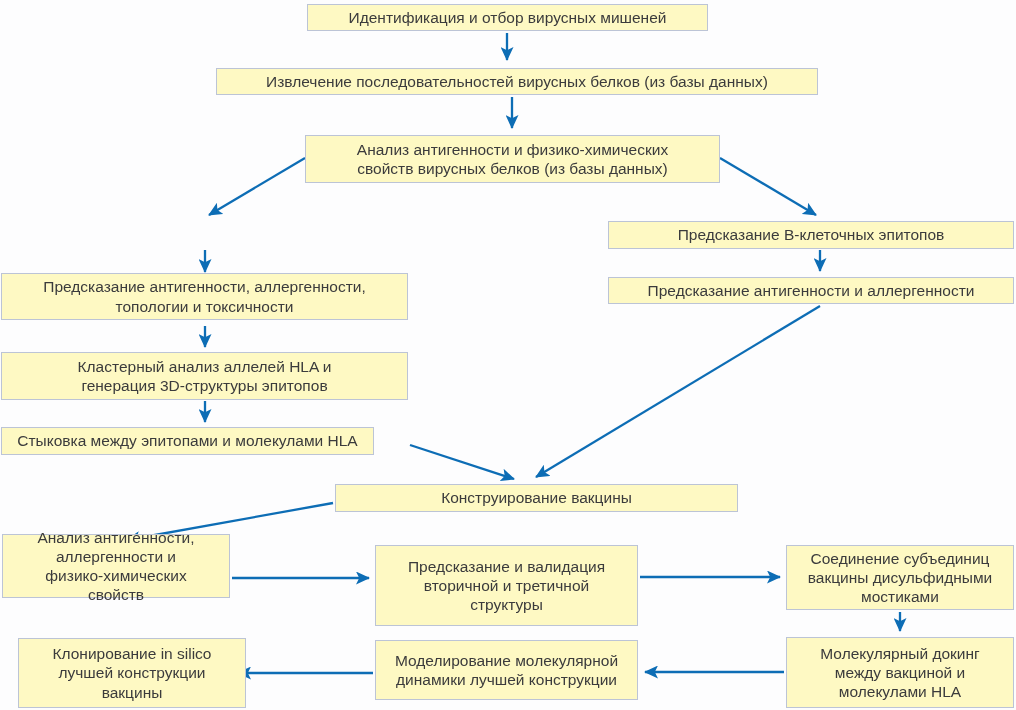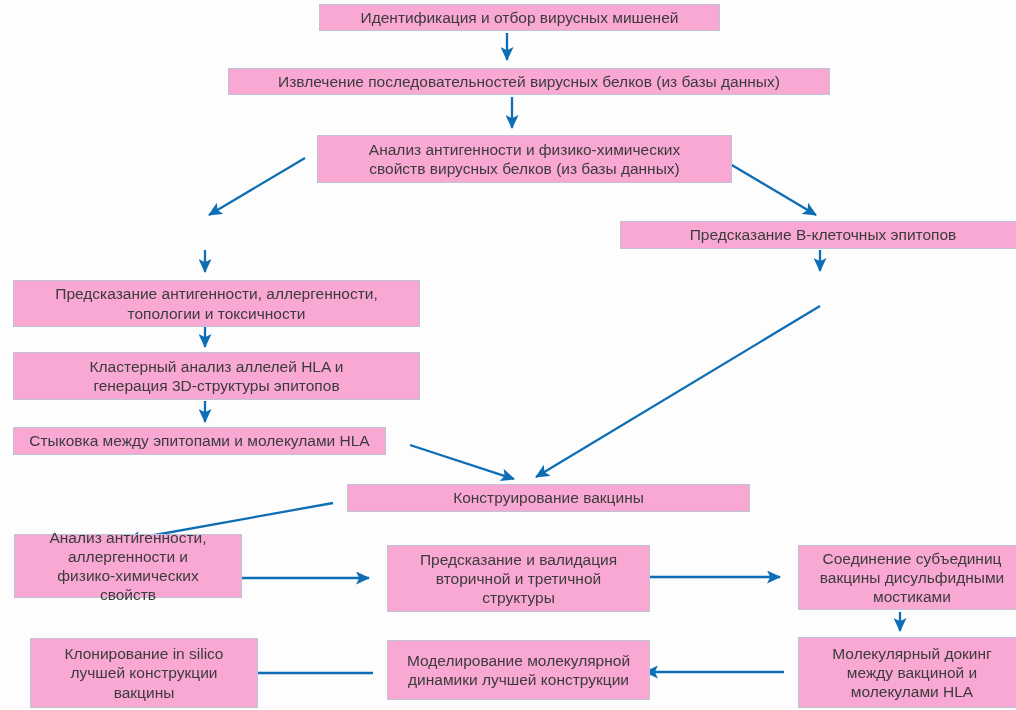--- a/index.html
+++ b/index.html
@@ -16,31 +16,30 @@
   }
   .arrow-layer{
     position:absolute;
     left:0;top:0;
     width:1016px;height:710px;
     z-index:1;
   }
   .node{
     position:absolute;
     box-sizing:border-box;
-    background:#f9a8d4;
+    background:#fef9c3;
     border:1.5px solid #bcc4d6;
     display:flex;
     align-items:center;
     justify-content:center;
     text-align:center;
     color:#3b3b3c;
     font-size:15.5px;
     line-height:1.24;
     z-index:2;
-    margin-left:12px;
   }
   .node span{display:block;width:100%;}
 </style>
 </head>
 <body>
 
 <div class="canvas">
 
   <svg class="arrow-layer" width="1016" height="710" viewBox="0 0 1016 710" xmlns="http://www.w3.org/2000/svg">
     <defs>
@@ -78,42 +77,45 @@
 
   <div class="node" style="left:305px;top:135px;width:415px;height:48px;padding:0 42px;">
     <span>Анализ антигенности и физико-химических свойств вирусных белков (из базы данных)</span>
   </div>
 
 
   <div class="node" style="left:608px;top:221px;width:406px;height:28px;">
     <span>Предсказание В-клеточных эпитопов</span>
   </div>
 
-  <div class="node" style="left:1px;top:280px;width:407px;height:47px;padding:0 30px;">
+  <div class="node" style="left:1px;top:273px;width:407px;height:47px;padding:0 30px;">
     <span>Предсказание антигенности, аллергенности, топологии и токсичности</span>
   </div>
 
+  <div class="node" style="left:608px;top:277px;width:406px;height:27px;">
+    <span>Предсказание антигенности и аллергенности</span>
+  </div>
 
   <div class="node" style="left:1px;top:352px;width:407px;height:48px;padding:12px 44px;">
     <span>Кластерный анализ аллелей HLA и генерация 3D-структуры эпитопов</span>
   </div>
 
   <div class="node" style="left:1px;top:427px;width:373px;height:28px;">
     <span>Стыковка между эпитопами и молекулами HLA</span>
   </div>
 
   <div class="node" style="left:335px;top:484px;width:403px;height:28px;">
     <span>Конструирование вакцины</span>
   </div>
 
   <div class="node" style="left:2px;top:534px;width:228px;height:64px;padding:0 24px;">
     <span>Анализ антигенности, аллергенности и физико-химических свойств</span>
   </div>
 
-  <div class="node" style="left:375px;top:545px;width:263px;height:67px;padding:0 26px;">
+  <div class="node" style="left:375px;top:545px;width:263px;height:81px;padding:0 26px;">
     <span>Предсказание и валидация вторичной и третичной структуры</span>
   </div>
 
   <div class="node" style="left:786px;top:545px;width:228px;height:65px;padding:0 20px;">
     <span>Соединение субъединиц вакцины дисульфидными мостиками</span>
   </div>
 
   <div class="node" style="left:18px;top:638px;width:228px;height:70px;padding:0 20px;">
     <span>Клонирование in silico лучшей конструкции вакцины</span>
   </div>

